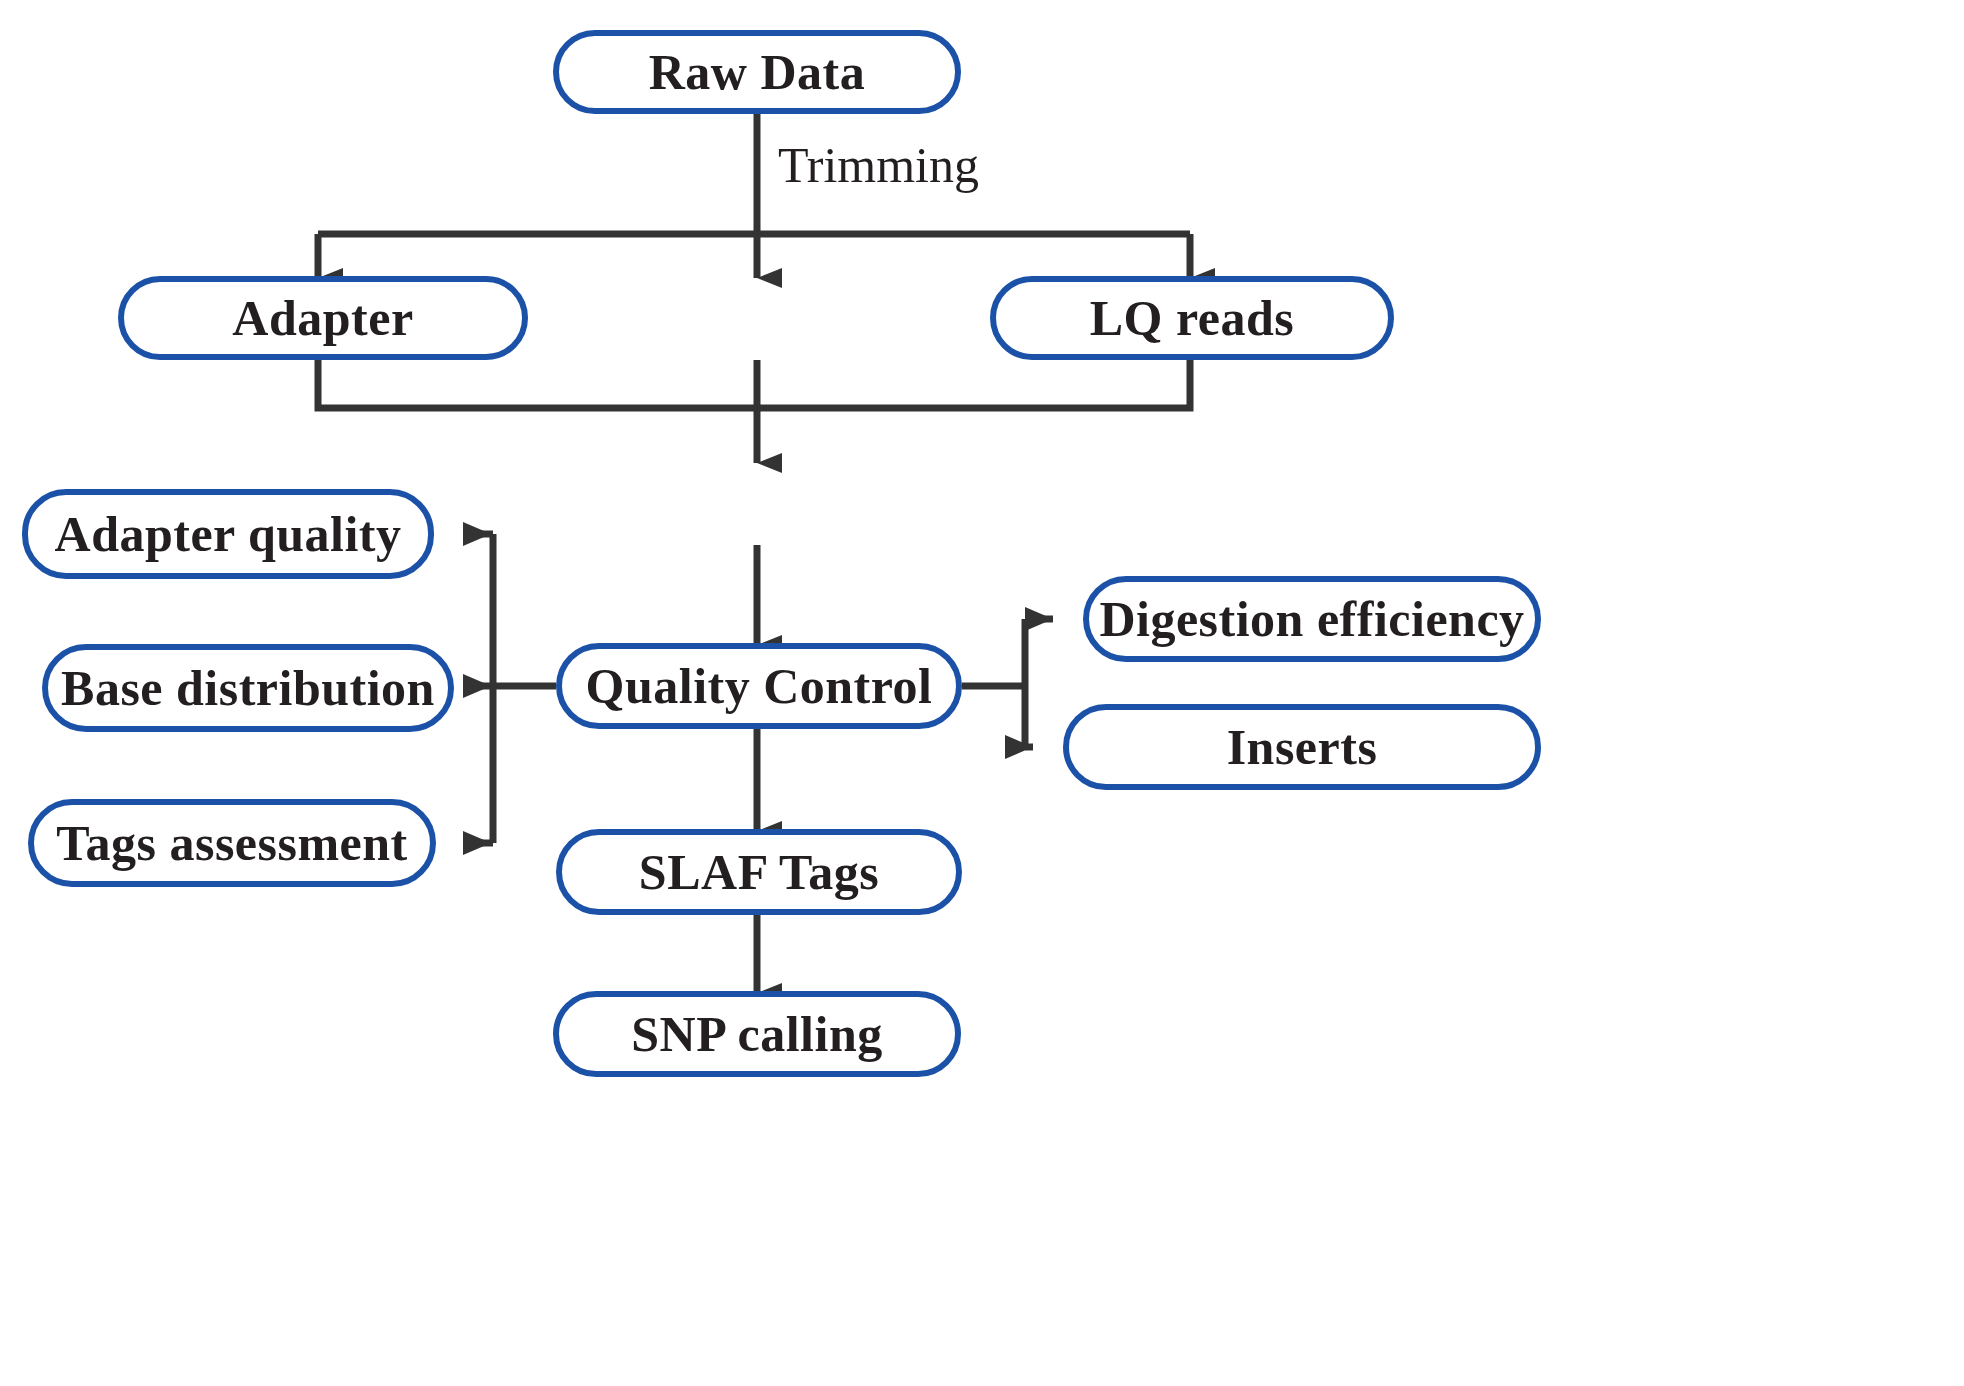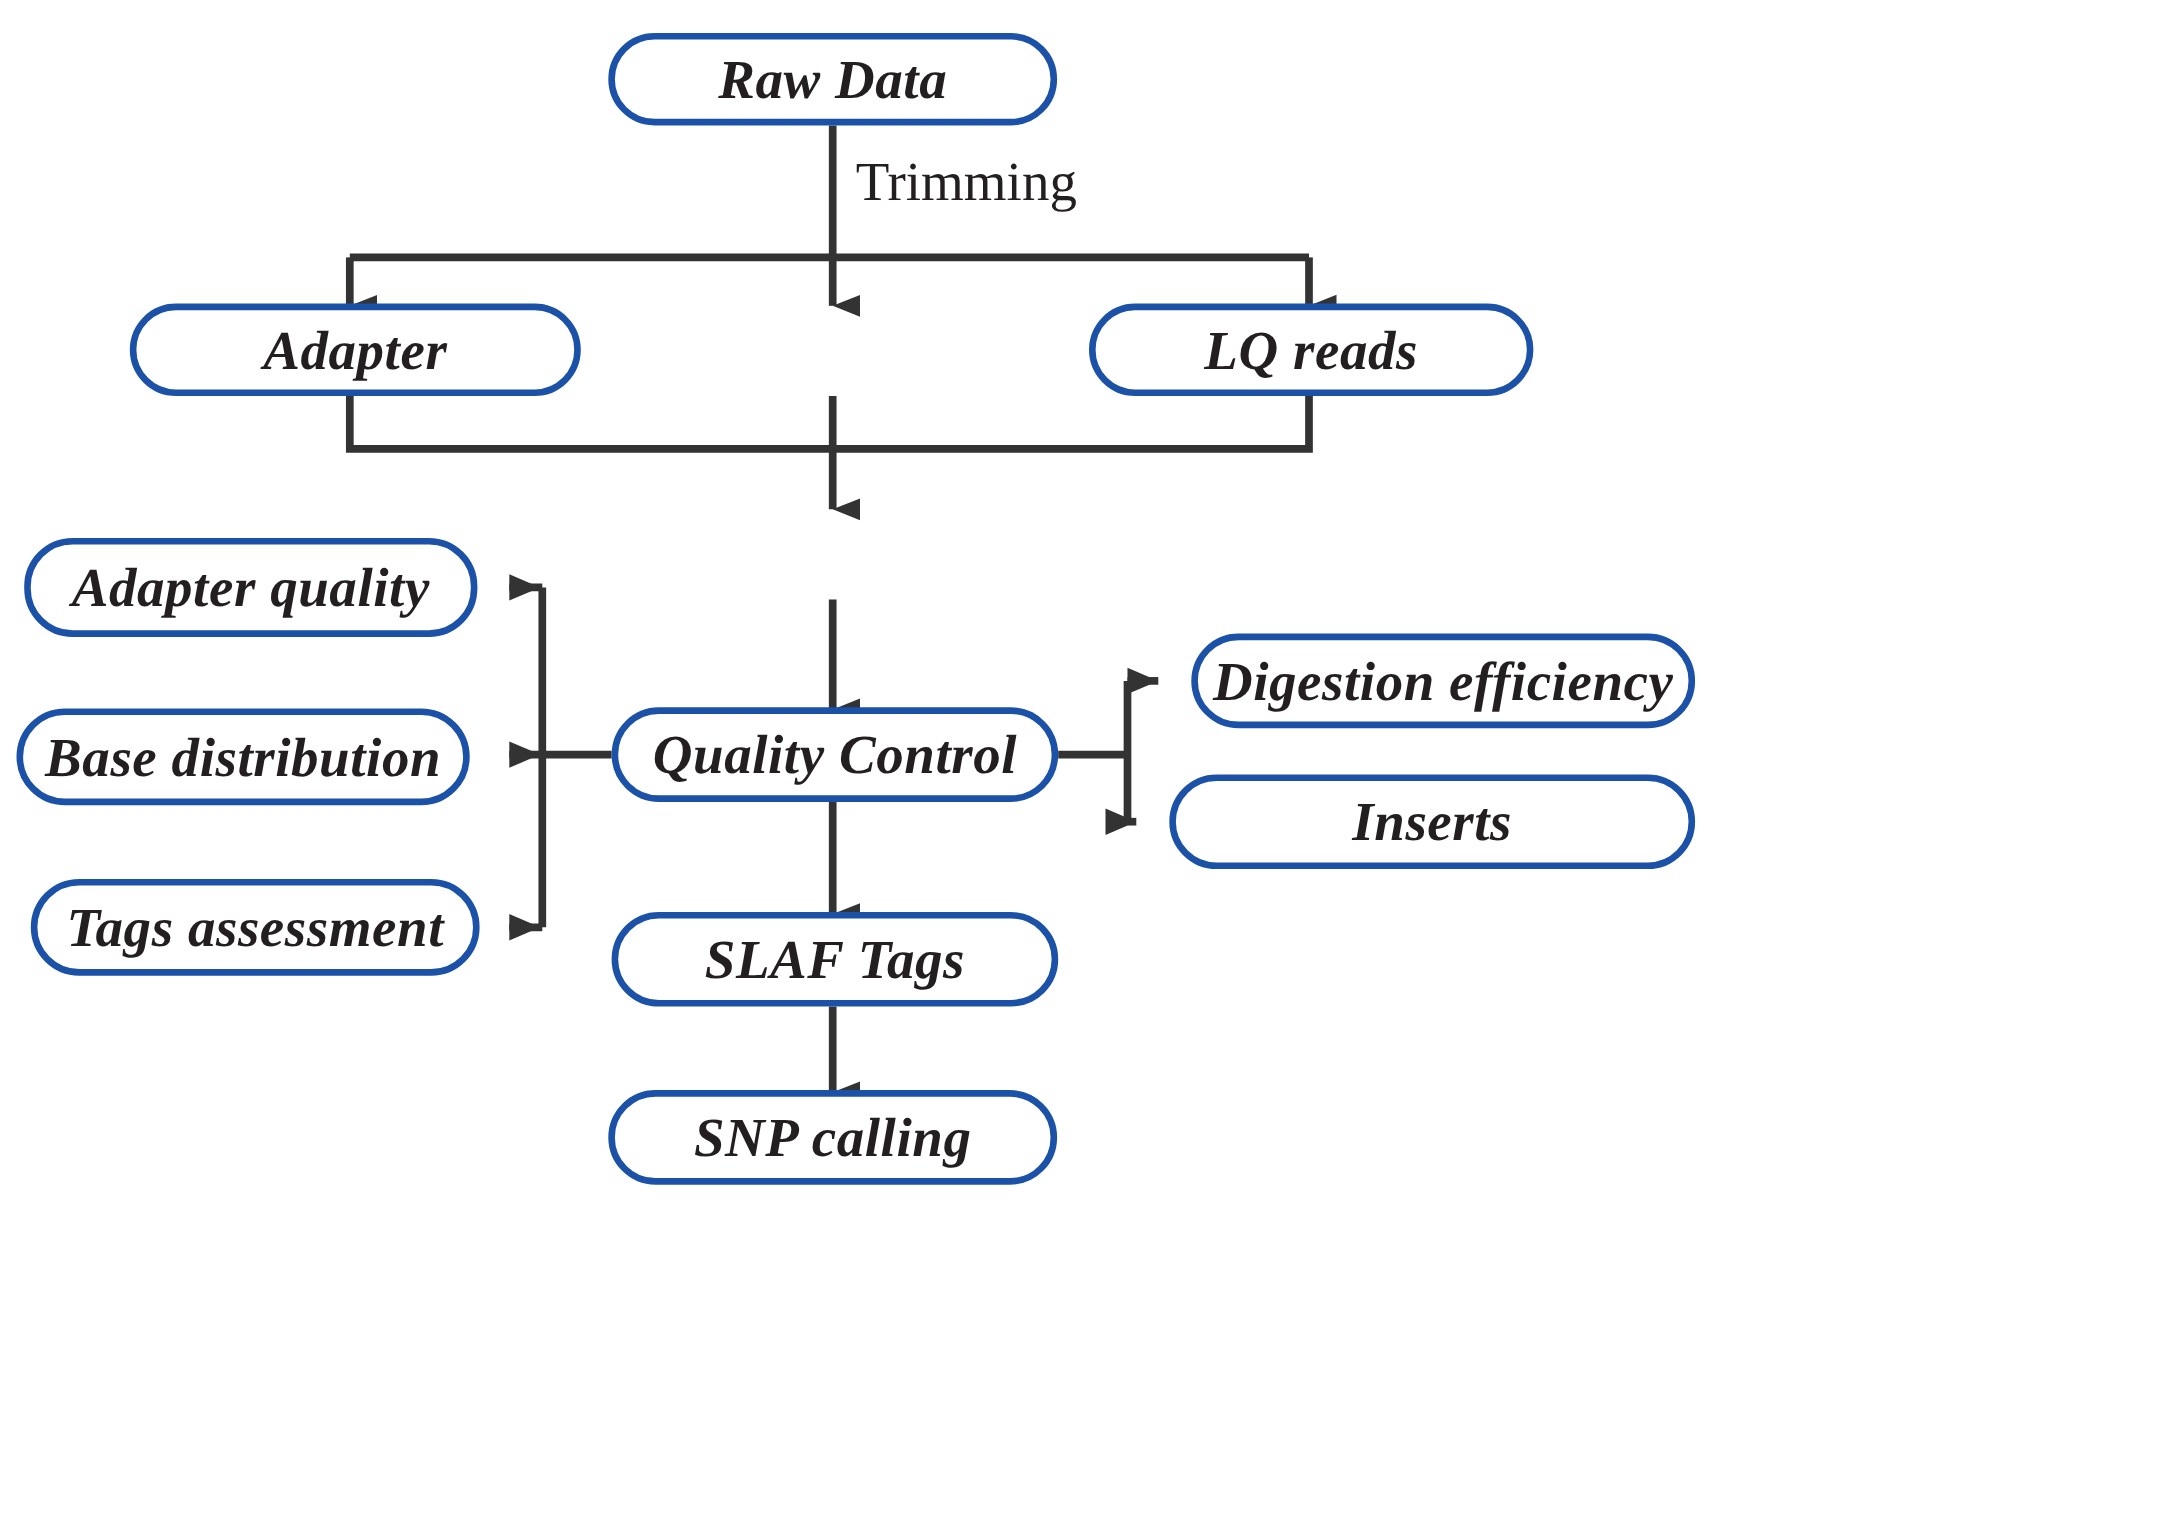--- a/index.html
+++ b/index.html
@@ -28,21 +28,20 @@
   .node {
     position: absolute;
     box-sizing: border-box;
     background: #ffffff;
     border: 6px solid #1B52A8;
     border-radius: 44px;
     display: flex;
     align-items: center;
     justify-content: center;
     z-index: 3;
-    font-style: italic;
   }
   .node .label {
     font-family: "Liberation Serif", "DejaVu Serif", serif;
     font-weight: bold;
     color: #231f20;
     font-size: 50px;
     line-height: 1;
     letter-spacing: 0.5px;
     white-space: nowrap;
   }
@@ -128,21 +127,21 @@
 
   <div class="node" style="left:990px; top:276px; width:404px; height:84px;">
     <span class="label">LQ reads</span>
   </div>
 
 
   <div class="node" style="left:22px; top:489px; width:412px; height:90px;">
     <span class="label">Adapter quality</span>
   </div>
 
-  <div class="node" style="left:15px; top:644px; width:412px; height:88px;align-items:center;">
+  <div class="node" style="left:42px; top:644px; width:412px; height:88px;align-items:center;">
     <span class="label">Base distribution</span>
   </div>
 
   <div class="node" style="left:28px; top:799px; width:408px; height:88px;">
     <span class="label">Tags assessment</span>
   </div>
 
   <div class="node" style="left:556px; top:643px; width:406px; height:86px;">
     <span class="label">Quality Control</span>
   </div>

